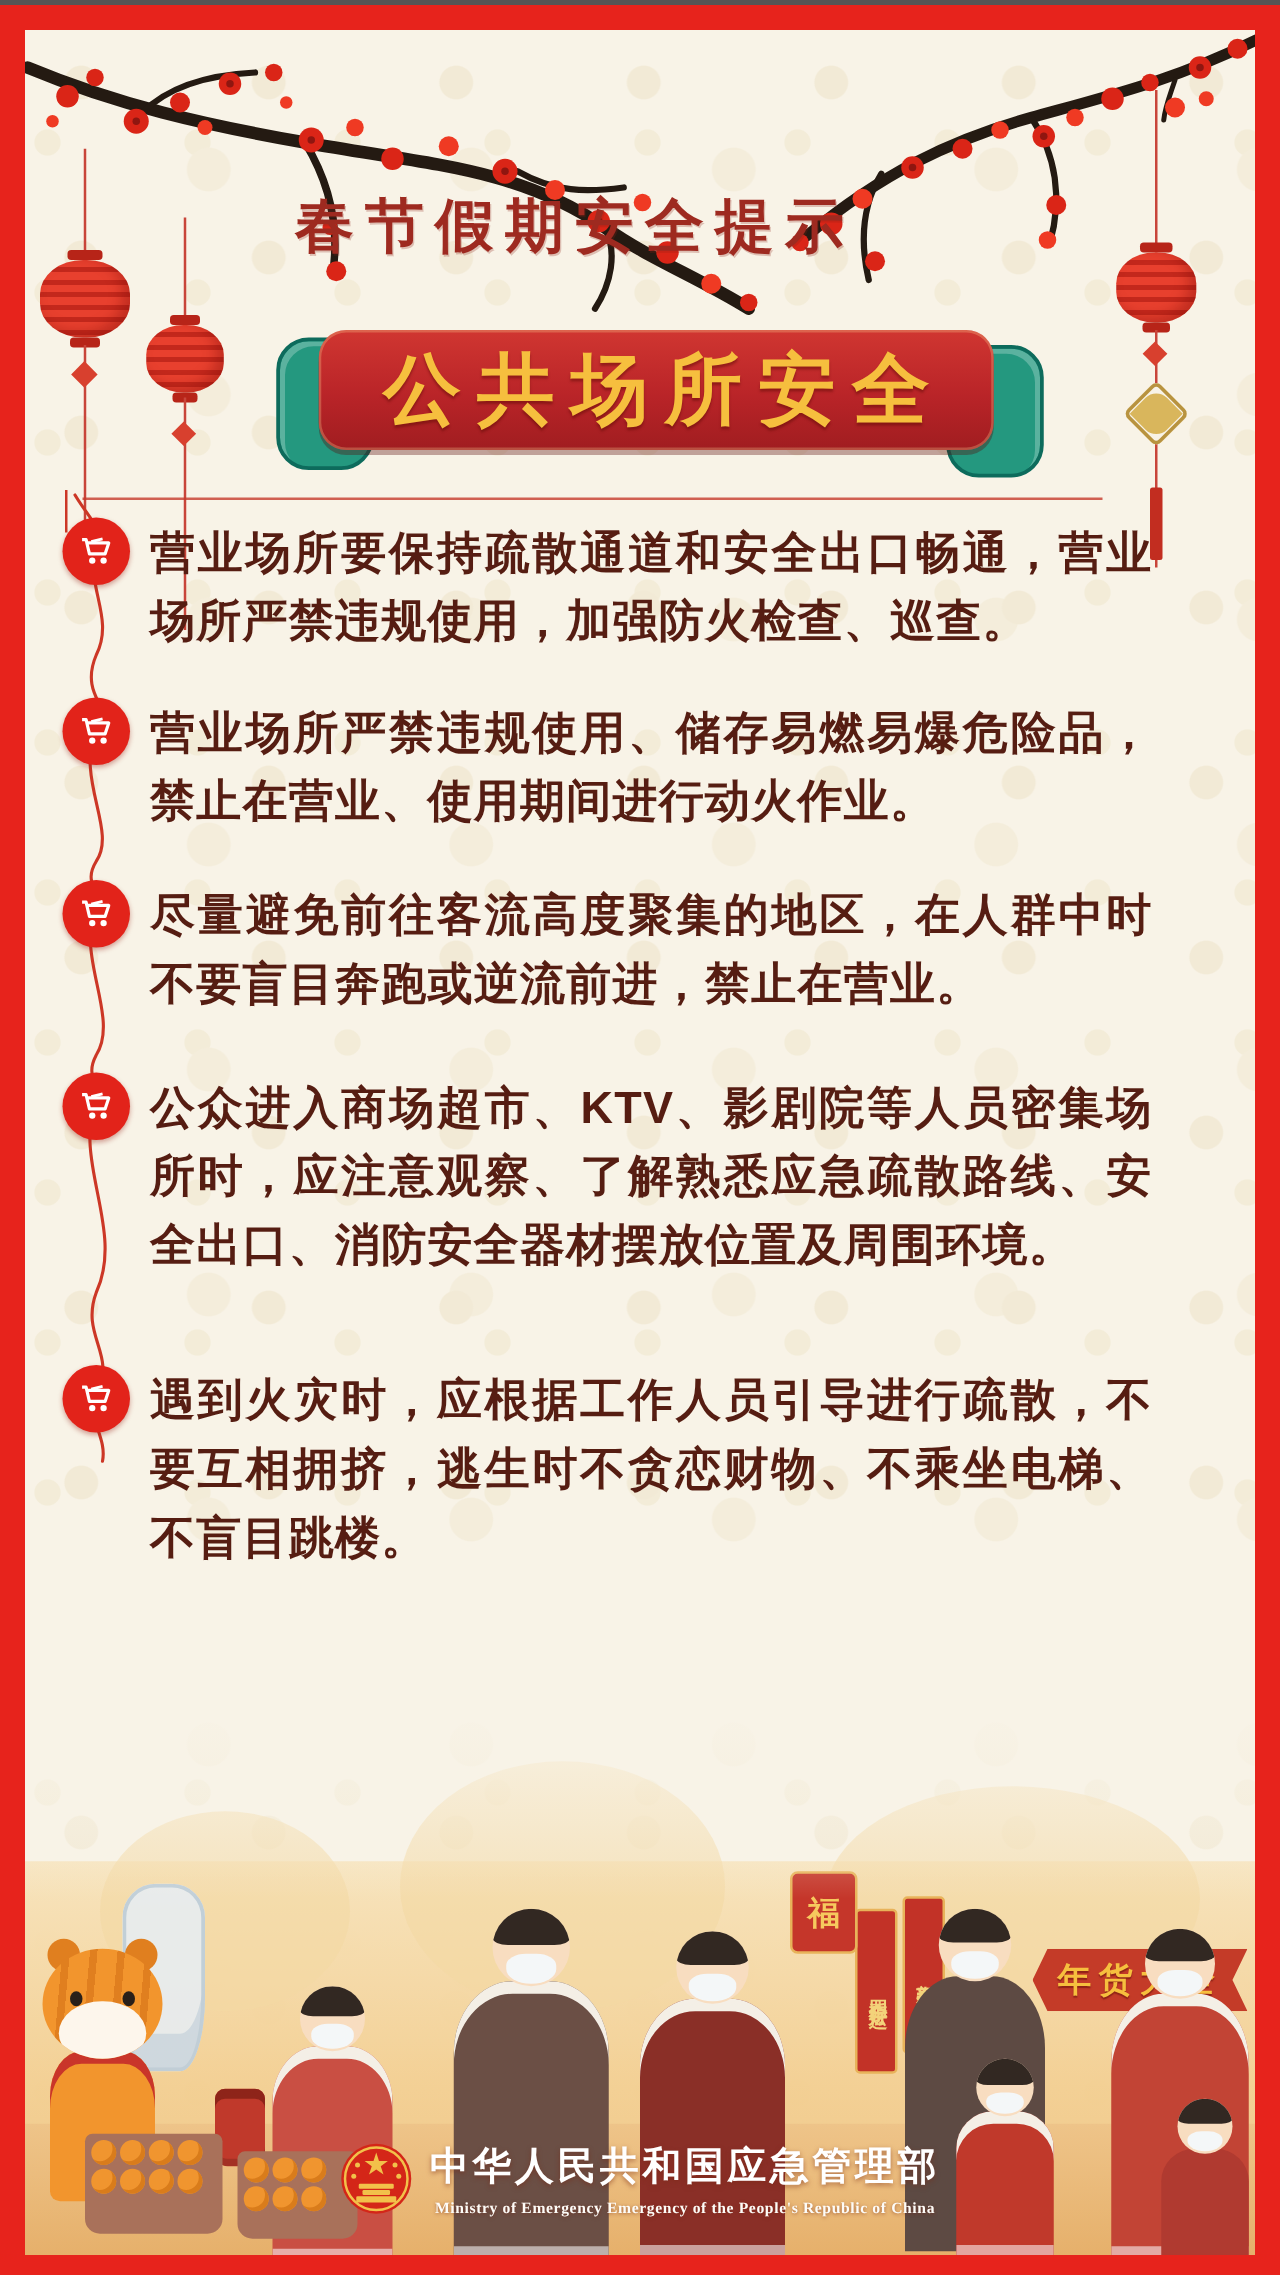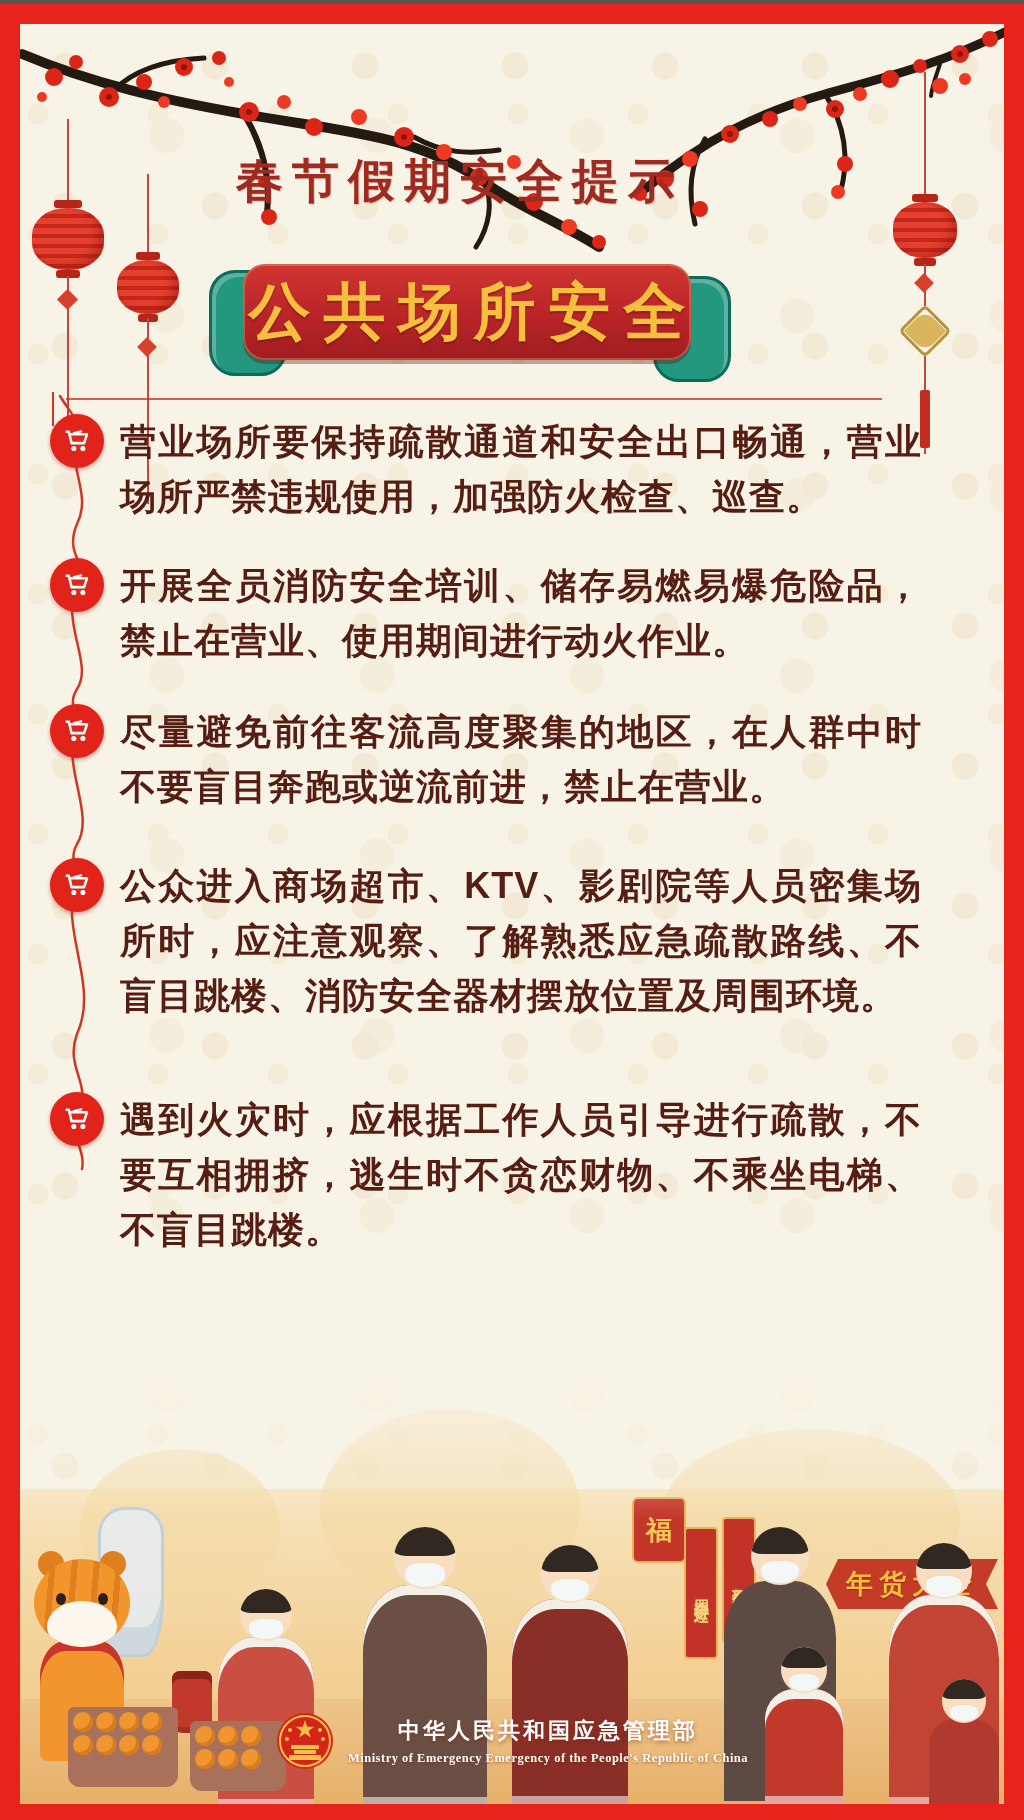--- a/index.html
+++ b/index.html
@@ -29,21 +29,21 @@
   .diamond{position:absolute;background:#d8402e;transform:rotate(45deg);}
   .knot{position:absolute;width:46px;height:46px;}
   .knot .k{position:absolute;inset:4px;background:#d9b65c;transform:rotate(45deg);border-radius:6px;
     box-shadow:inset 0 0 0 3px #b8933f, inset 10px 10px 0 -6px #f8f3e7, inset -10px -10px 0 -6px #f8f3e7;}
   .fringe{position:absolute;width:10px;background:#c22d20;border-radius:2px;}
   
   .title{position:absolute;top:126px;left:0;width:100%;text-align:center;
     transform:translateX(-52px);font-family:"Liberation Serif",serif;font-weight:900;
     font-size:47px;letter-spacing:9px;color:var(--title-red);
     text-shadow:1px 1px 0 rgba(140,30,20,.25);}
-  .plaque-wrap{position:absolute;left:223px;top:240px;width:448px;height:96px;border-radius:26px;}
+  .plaque-wrap{position:absolute;left:235px;top:240px;width:540px;height:96px;border-radius:26px;}
   .cloud{position:absolute;width:72px;height:100px;background:var(--teal);
     border:3px solid #0d6b5c;border-radius:26px;top:6px;}
   .cloud.l{left:-34px;box-shadow:inset 4px 4px 0 rgba(255,255,255,.25);}
   .cloud.r{right:-40px;top:12px;box-shadow:inset -4px 4px 0 rgba(255,255,255,.25);}
   .plaque{position:absolute;inset:0;border-radius:22px;
     background:linear-gradient(180deg,#d03631 0%,#b92428 55%,#a01d20 100%);
     box-shadow:0 4px 0 rgba(90,10,8,.35), inset 0 0 0 2px rgba(255,214,150,.28);
     display:flex;align-items:center;justify-content:center;}
   .plaque span{font-family:"Liberation Serif",serif;font-weight:900;font-size:62px;
     letter-spacing:13px;color:var(--banner-gold);text-shadow:0 2px 2px rgba(90,10,5,.45);
@@ -94,21 +94,21 @@
     display:flex;flex-wrap:wrap;align-content:flex-start;gap:3px;padding:5px;box-sizing:border-box;}
   .basket i{width:20px;height:20px;border-radius:50%;background:#f0952f;box-shadow:inset -3px -3px 0 #d97c1b;}
   .vase{position:absolute;width:66px;height:150px;background:#e7edf2;border-radius:40% 40% 30% 30%/18% 18% 40% 40%;
     box-shadow:inset 0 0 0 3px #bccedd, inset 0 -30px 0 rgba(120,160,195,.25);opacity:.9;}
   .jar{position:absolute;width:40px;height:62px;background:#c0392b;border-radius:8px 8px 10px 10px;
     box-shadow:inset 0 8px 0 #8e2419, inset 0 -6px 0 rgba(0,0,0,.15);}
   
   .footer{position:absolute;left:0;right:0;top:1688px;display:flex;align-items:center;
     justify-content:center;gap:14px;z-index:20;}
   .footer-text{display:flex;flex-direction:column;align-items:center;}
-  .org-cn{color:#ffffff;font-weight:900;font-size:22px;letter-spacing:3px;
+  .org-cn{color:#ffffff;font-weight:900;font-size:31px;letter-spacing:3px;
     text-shadow:0 2px 4px rgba(120,40,20,.55);}
   .org-en{color:#fdfcf8;font-family:"Liberation Serif",serif;font-weight:700;font-size:12.5px;
     letter-spacing:.5px;margin-top:5px;text-shadow:0 1px 3px rgba(120,40,20,.6);}
 </style>
 </head>
 <body>
 
 <div class="poster">
   <div class="inner">
 
@@ -252,21 +252,21 @@
     </div>
     <div class="tip" style="top:534px;">
       <div class="tip-icon">
         <svg width="32" height="32" viewBox="0 0 24 24">
             <path d="M3.5 5h2.4l2 8.6h9.4l2.2-6.6H7" fill="none" stroke="#fff" stroke-width="1.9" stroke-linejoin="round"></path>
             <path d="M9 6.2l6.8-1.6" stroke="#fff" stroke-width="1.6"></path>
             <circle cx="9.6" cy="17.6" r="1.9" fill="#fff"></circle>
             <circle cx="16.4" cy="17.6" r="1.9" fill="#fff"></circle>
           </svg>
       </div>
-      <div class="tip-text">开展全员消防安全培训、储存易燃易爆危险品，禁止在营业、使用期间进行动火作业。</div>
+      <div class="tip-text">营业场所严禁违规使用、储存易燃易爆危险品，禁止在营业、使用期间进行动火作业。</div>
     </div>
     <div class="tip" style="top:680px;">
       <div class="tip-icon">
         <svg width="32" height="32" viewBox="0 0 24 24">
             <path d="M3.5 5h2.4l2 8.6h9.4l2.2-6.6H7" fill="none" stroke="#fff" stroke-width="1.9" stroke-linejoin="round"></path>
             <path d="M9 6.2l6.8-1.6" stroke="#fff" stroke-width="1.6"></path>
             <circle cx="9.6" cy="17.6" r="1.9" fill="#fff"></circle>
             <circle cx="16.4" cy="17.6" r="1.9" fill="#fff"></circle>
           </svg>
       </div>
@@ -274,21 +274,21 @@
     </div>
     <div class="tip" style="top:834px;">
       <div class="tip-icon">
         <svg width="32" height="32" viewBox="0 0 24 24">
             <path d="M3.5 5h2.4l2 8.6h9.4l2.2-6.6H7" fill="none" stroke="#fff" stroke-width="1.9" stroke-linejoin="round"></path>
             <path d="M9 6.2l6.8-1.6" stroke="#fff" stroke-width="1.6"></path>
             <circle cx="9.6" cy="17.6" r="1.9" fill="#fff"></circle>
             <circle cx="16.4" cy="17.6" r="1.9" fill="#fff"></circle>
           </svg>
       </div>
-      <div class="tip-text">公众进入商场超市、KTV、影剧院等人员密集场所时，应注意观察、了解熟悉应急疏散路线、不盲目跳楼、消防安全器材摆放位置及周围环境。</div>
+      <div class="tip-text">公众进入商场超市、KTV、影剧院等人员密集场所时，应注意观察、了解熟悉应急疏散路线、安全出口、消防安全器材摆放位置及周围环境。</div>
     </div>
     <div class="tip" style="top:1068px;">
       <div class="tip-icon">
         <svg width="32" height="32" viewBox="0 0 24 24">
             <path d="M3.5 5h2.4l2 8.6h9.4l2.2-6.6H7" fill="none" stroke="#fff" stroke-width="1.9" stroke-linejoin="round"></path>
             <path d="M9 6.2l6.8-1.6" stroke="#fff" stroke-width="1.6"></path>
             <circle cx="9.6" cy="17.6" r="1.9" fill="#fff"></circle>
             <circle cx="16.4" cy="17.6" r="1.9" fill="#fff"></circle>
           </svg>
       </div>

